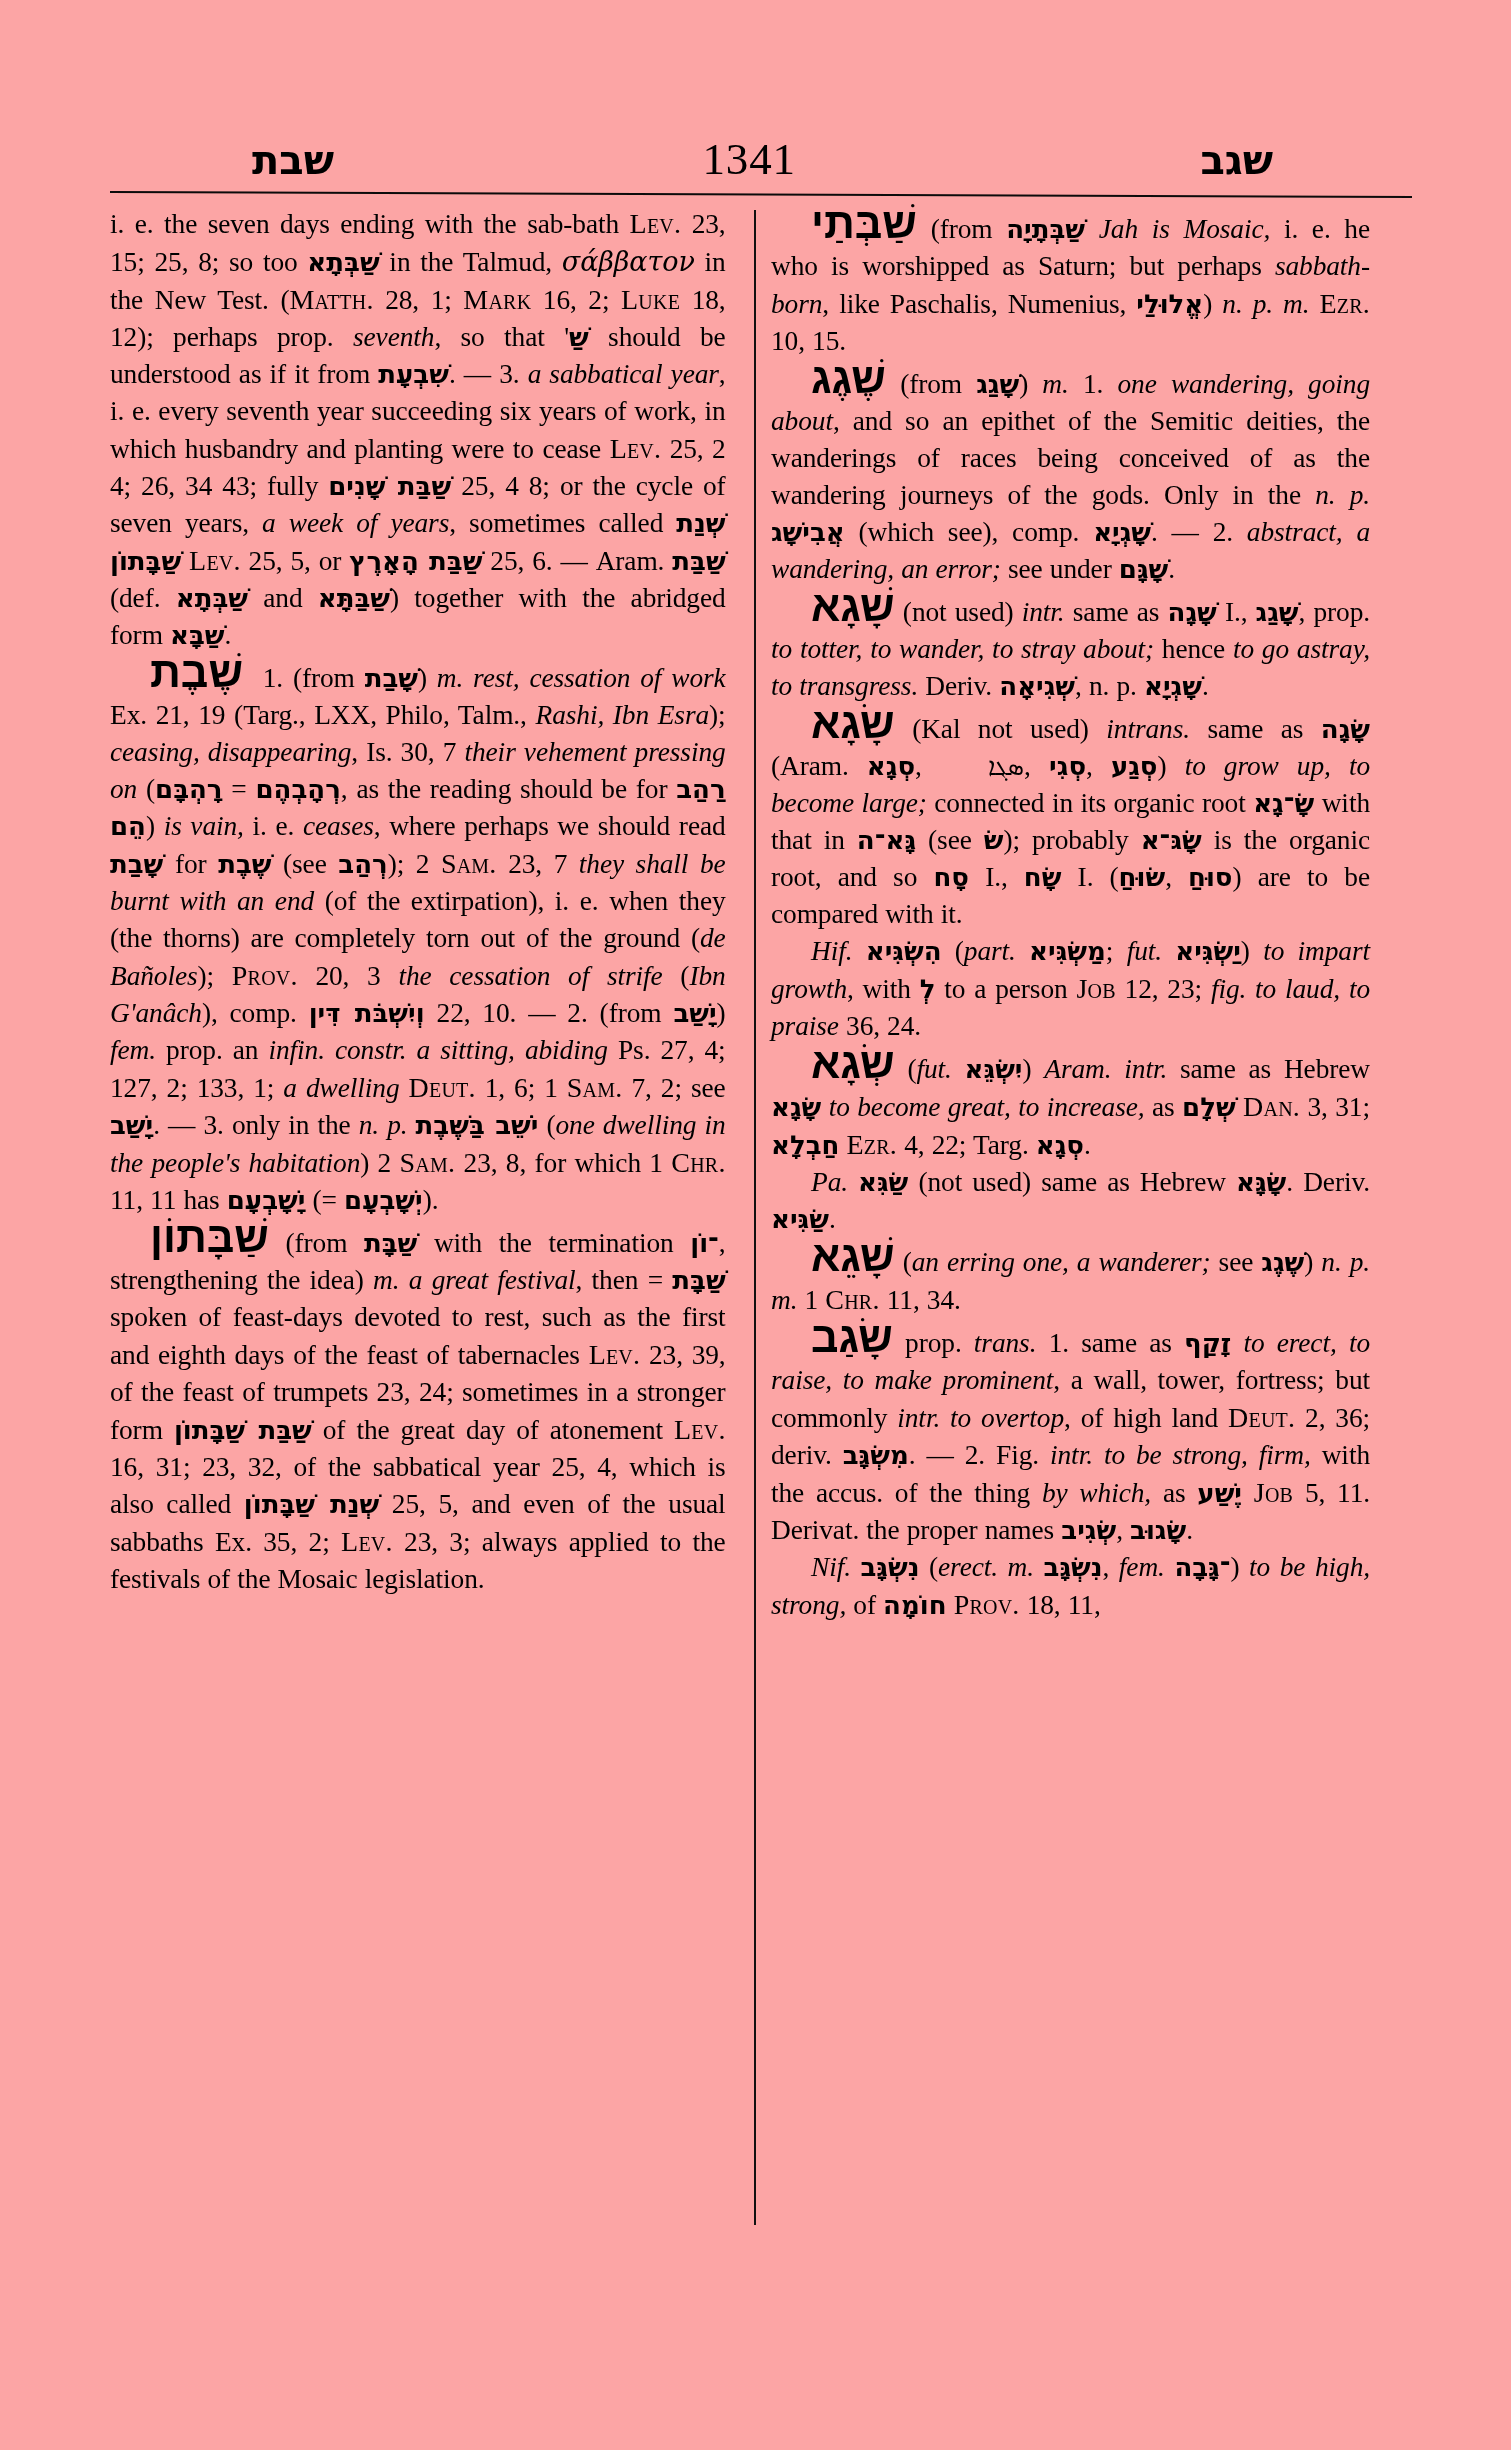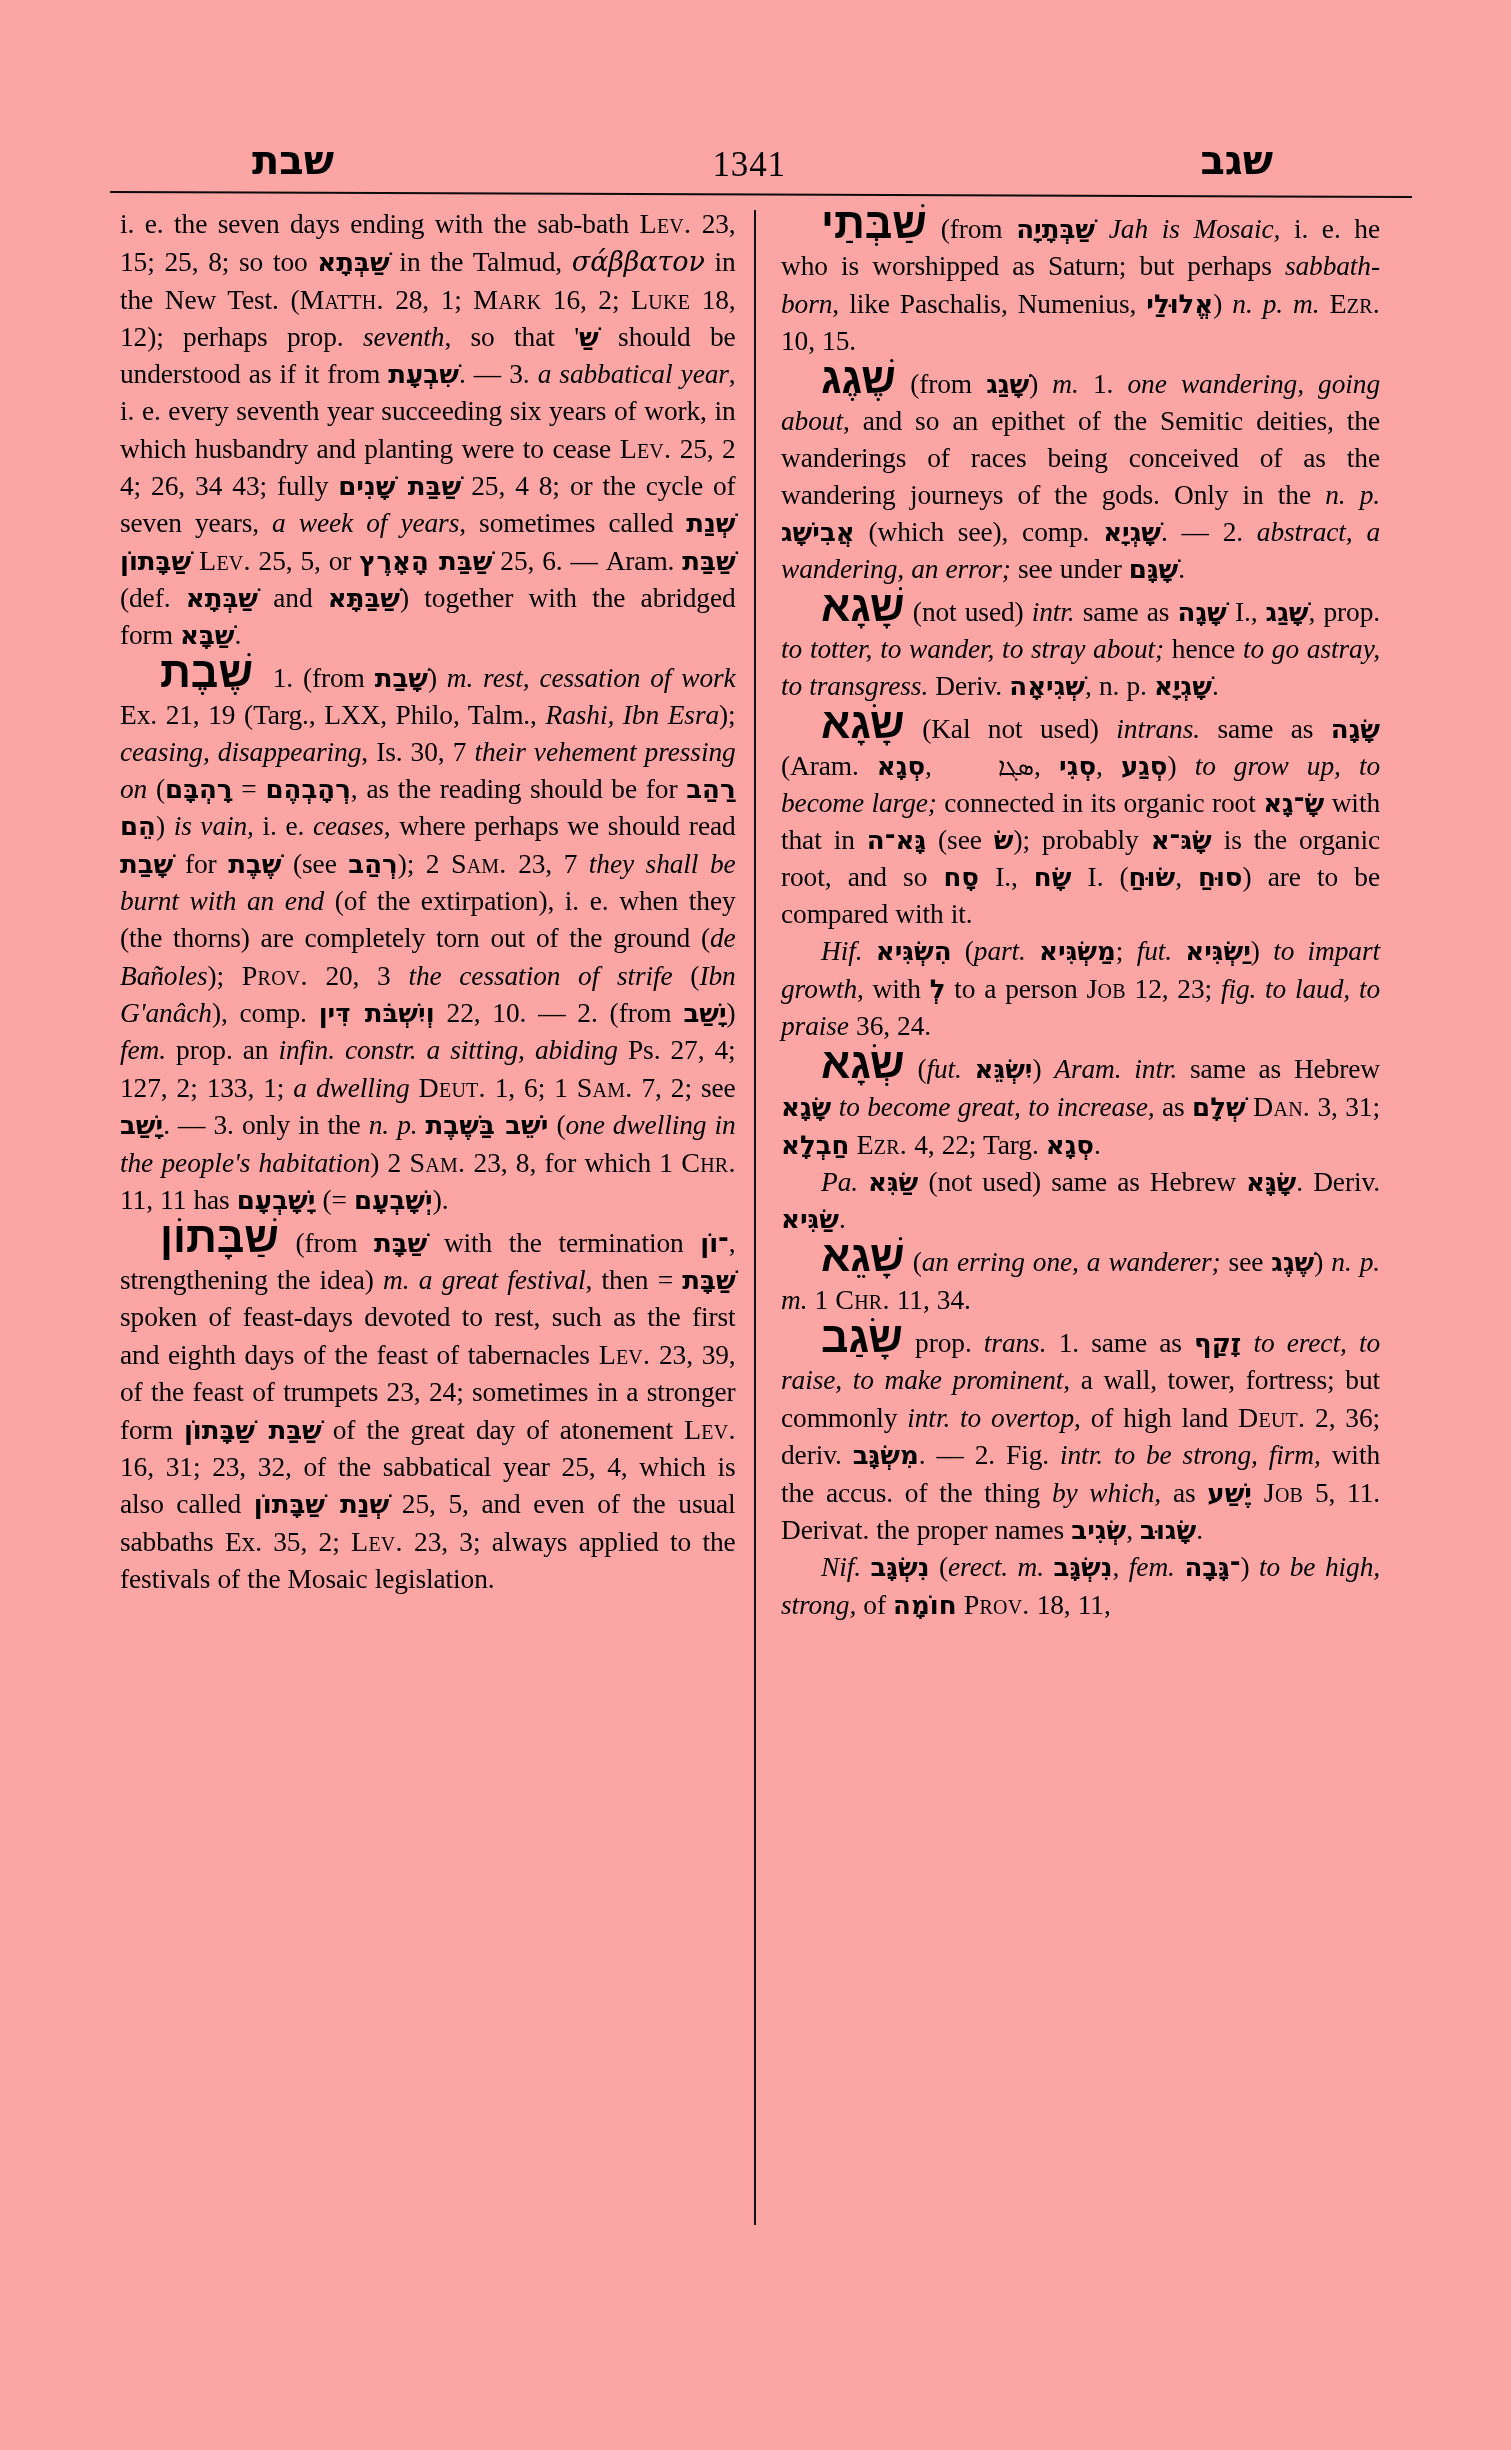--- a/index.html
+++ b/index.html
@@ -40,21 +40,21 @@
     font-size: 40px;
     font-weight: 700;
     line-height: 1;
     direction: rtl;
     letter-spacing: 0px;
     margin-left: 36px;
   }
   .rh-left  { margin-left: 144px; }
   .rh-right { margin-right: 139px; }
   .rh-page {
-    font-size: 35px;
+    font-size: 45px;
     font-weight: 400;
     letter-spacing: 0.9px;
     line-height: 1;
     position: relative;
     top: 1.8px;
     margin-top: 20px;
   }
 
   .head-rule {
     position: absolute;
@@ -63,21 +63,21 @@
     width: 1302px;
     height: 0;
     border-top: 2.7px solid #0b0b0b;
     transform: rotate(0.22deg);
     transform-origin: left center;
   }
 
   
   .columns {
     position: absolute;
-    left: 120px;
+    left: 110px;
     top: 205px;
     width: 1302px;
     height: 2051px;
     display: flex;
   }
   .col {
     width: 630px;
     box-sizing: border-box;
   }
   .col-left  { padding-right: 14.4px; }

